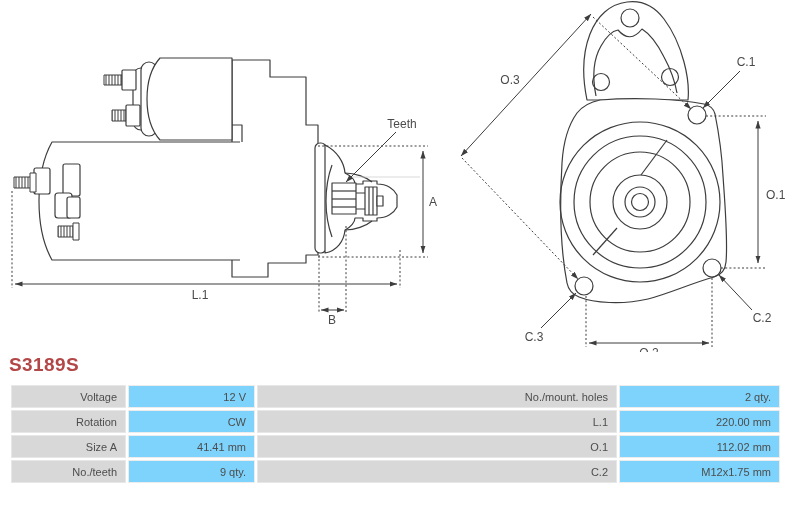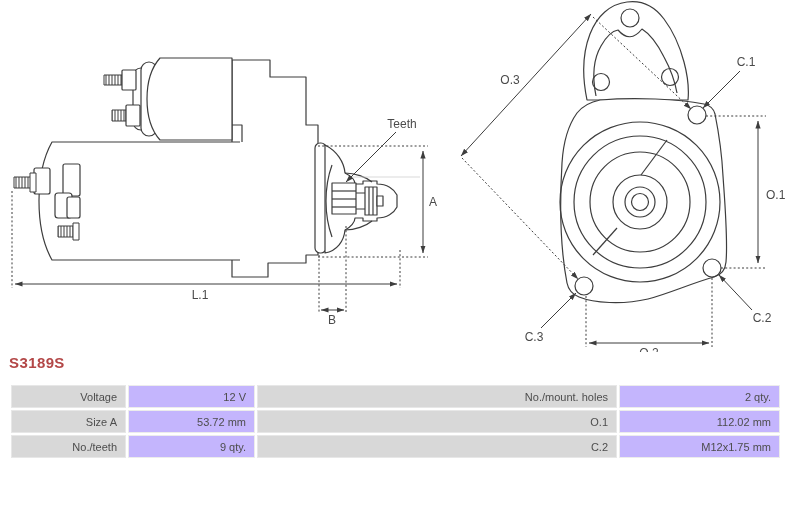--- a/index.html
+++ b/index.html
@@ -3,32 +3,32 @@
 <meta charset="utf-8">
 <style>
   html,body{margin:0;padding:0;background:#fff;}
   body{
     width:791px;height:530px;position:relative;overflow:hidden;
     font-family:"Liberation Sans","DejaVu Sans",sans-serif;
   }
   .drawing-area{position:absolute;left:0;top:0;width:791px;height:352px;}
   .part-number{
     position:absolute;left:9px;top:354px;
-    font-size:15px;font-weight:700;letter-spacing:.4px;color:#b34747;
+    font-size:19px;font-weight:700;letter-spacing:.4px;color:#b34747;
   }
   table.spec{
     position:absolute;left:9px;top:383px;width:773px;
     border-collapse:separate;border-spacing:2px;table-layout:fixed;
   }
   table.spec td{
     height:21px;padding:0 8px 0 4px;text-align:right;vertical-align:middle;
     font-size:11px;color:#4d4d4d;overflow:hidden;white-space:nowrap;
   }
   td.lbl{background:#d8d8d8;border:1px solid #e7e7e7;}
-  td.val{background:#c4b5fd;border:1px solid #ececec;}
+  td.val{background:#7dd3fc;border:1px solid #ececec;}
   svg text{font-family:"Liberation Sans","DejaVu Sans",sans-serif;font-size:12px;fill:#4a4a4a;}
 </style>
 </head>
 <body>
 
 <div class="drawing-area">
 <svg width="791" height="352" viewBox="0 0 791 352">
   <defs>
     <marker id="arr" markerWidth="8" markerHeight="6" refX="7.5" refY="2.6" orient="auto-start-reverse" markerUnits="userSpaceOnUse">
       <path d="M0,0 L7.8,2.6 L0,5.2 Z" fill="#3d3d3d"></path>
@@ -158,22 +158,28 @@
       <col style="width:161px">
   </colgroup>
   <tbody>
     <tr>
       <td class="lbl">Voltage</td>
       <td class="val">12 V</td>
       <td class="lbl">No./mount. holes</td>
       <td class="val">2 qty.</td>
     </tr>
     <tr>
+      <td class="lbl">Rotation</td>
+      <td class="val">CW</td>
+      <td class="lbl">L.1</td>
+      <td class="val">220.00 mm</td>
+    </tr>
+    <tr>
       <td class="lbl">Size A</td>
-      <td class="val">53.72 mm</td>
+      <td class="val">41.41 mm</td>
       <td class="lbl">O.1</td>
       <td class="val">112.02 mm</td>
     </tr>
     <tr>
       <td class="lbl">No./teeth</td>
       <td class="val">9 qty.</td>
       <td class="lbl">C.2</td>
       <td class="val">M12x1.75 mm</td>
     </tr>
   </tbody>

